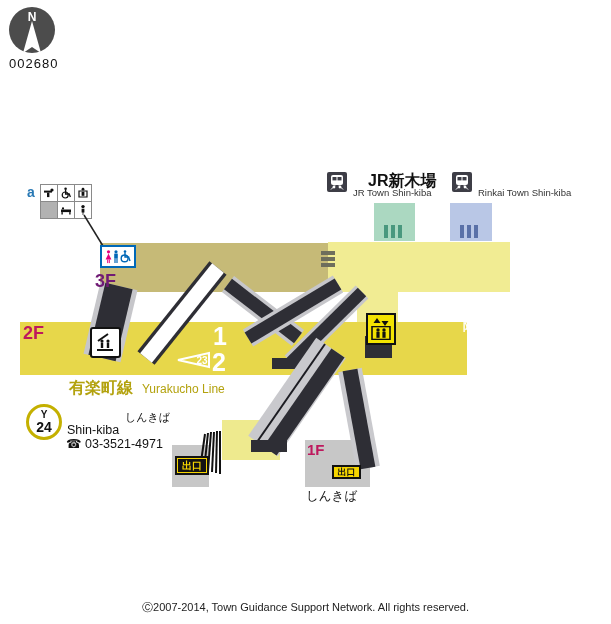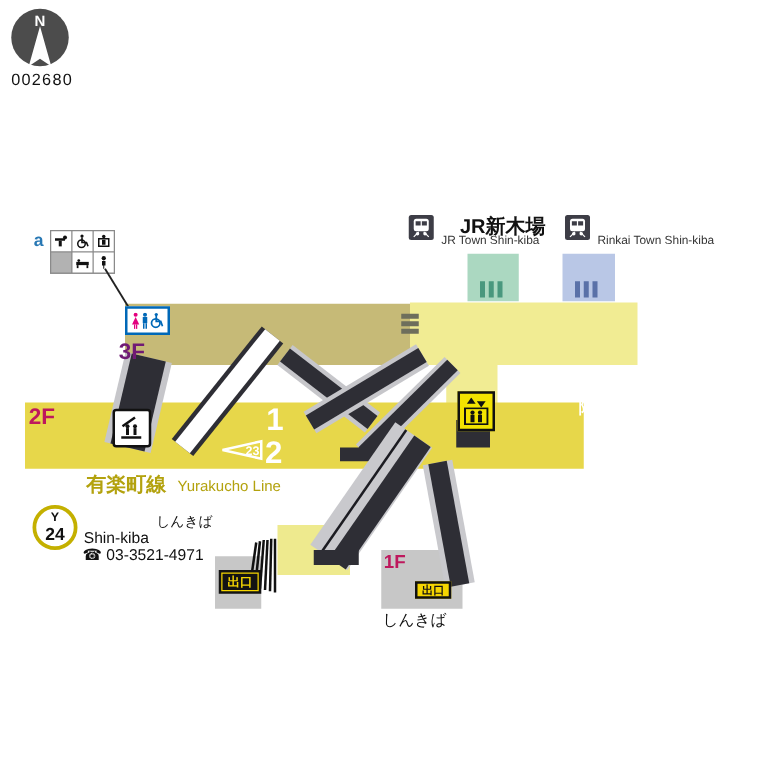--- a/index.html
+++ b/index.html
@@ -243,13 +243,14 @@
   </div>
   <div class="lbl" style="left:125px;top:410px;font-size:11px;color:#111;">しんきば</div>
   <div class="lbl" style="left:67px;top:423px;font-size:12.5px;color:#111;">Shin-kiba</div>
   <div class="lbl" style="left:66px;top:436px;font-size:12.5px;color:#111;">☎ 03-3521-4971</div>
 
   <div class="exit-black" style="left:177px;top:458px;width:28px;height:13px;">出口</div>
   <div class="exit-yellow" style="left:332px;top:465px;width:25px;height:10px;">出口</div>
 
   <div class="lbl" style="left:306px;top:488px;font-size:12.5px;color:#111;">しんきば</div>
 
+  <div class="footer">Ⓒ2007-2014, Town Guidance Support Network. All rights reserved.</div>
 </div>
 
 </body></html>

